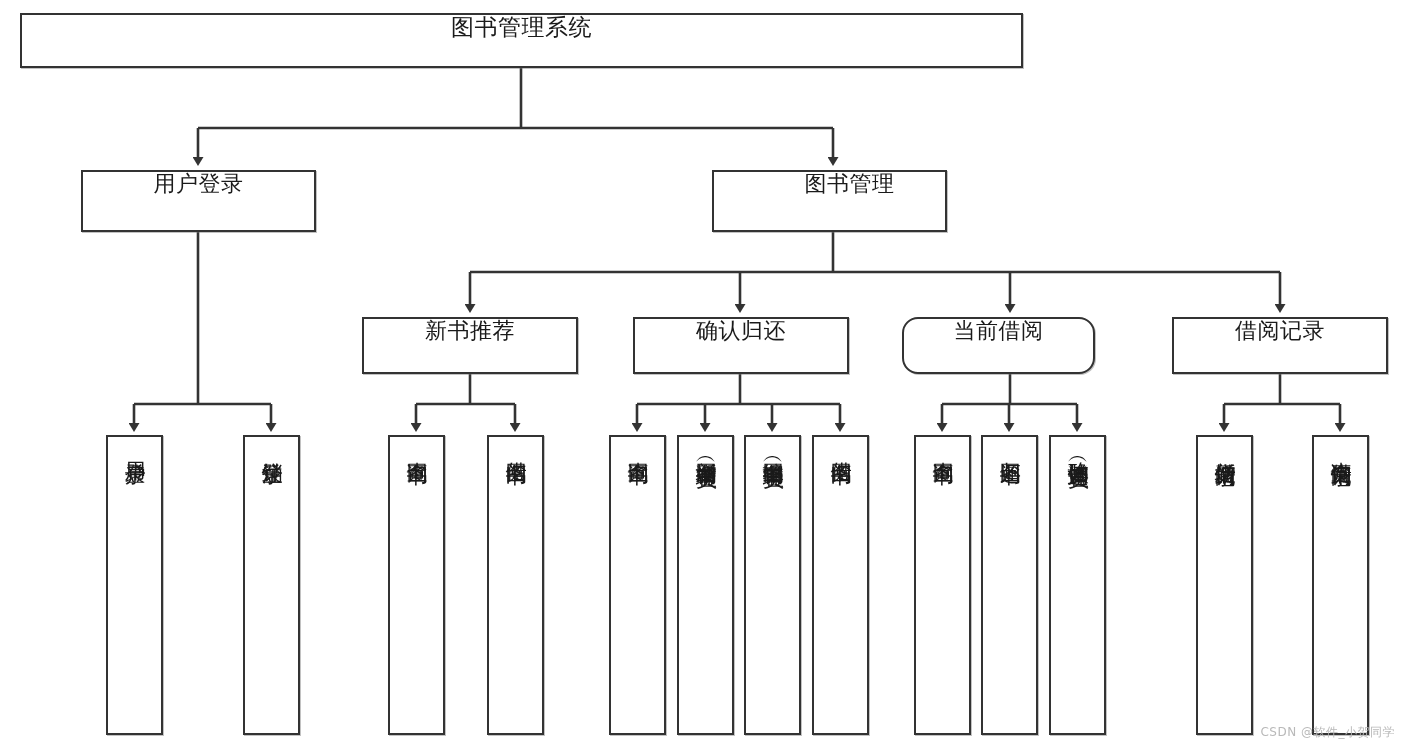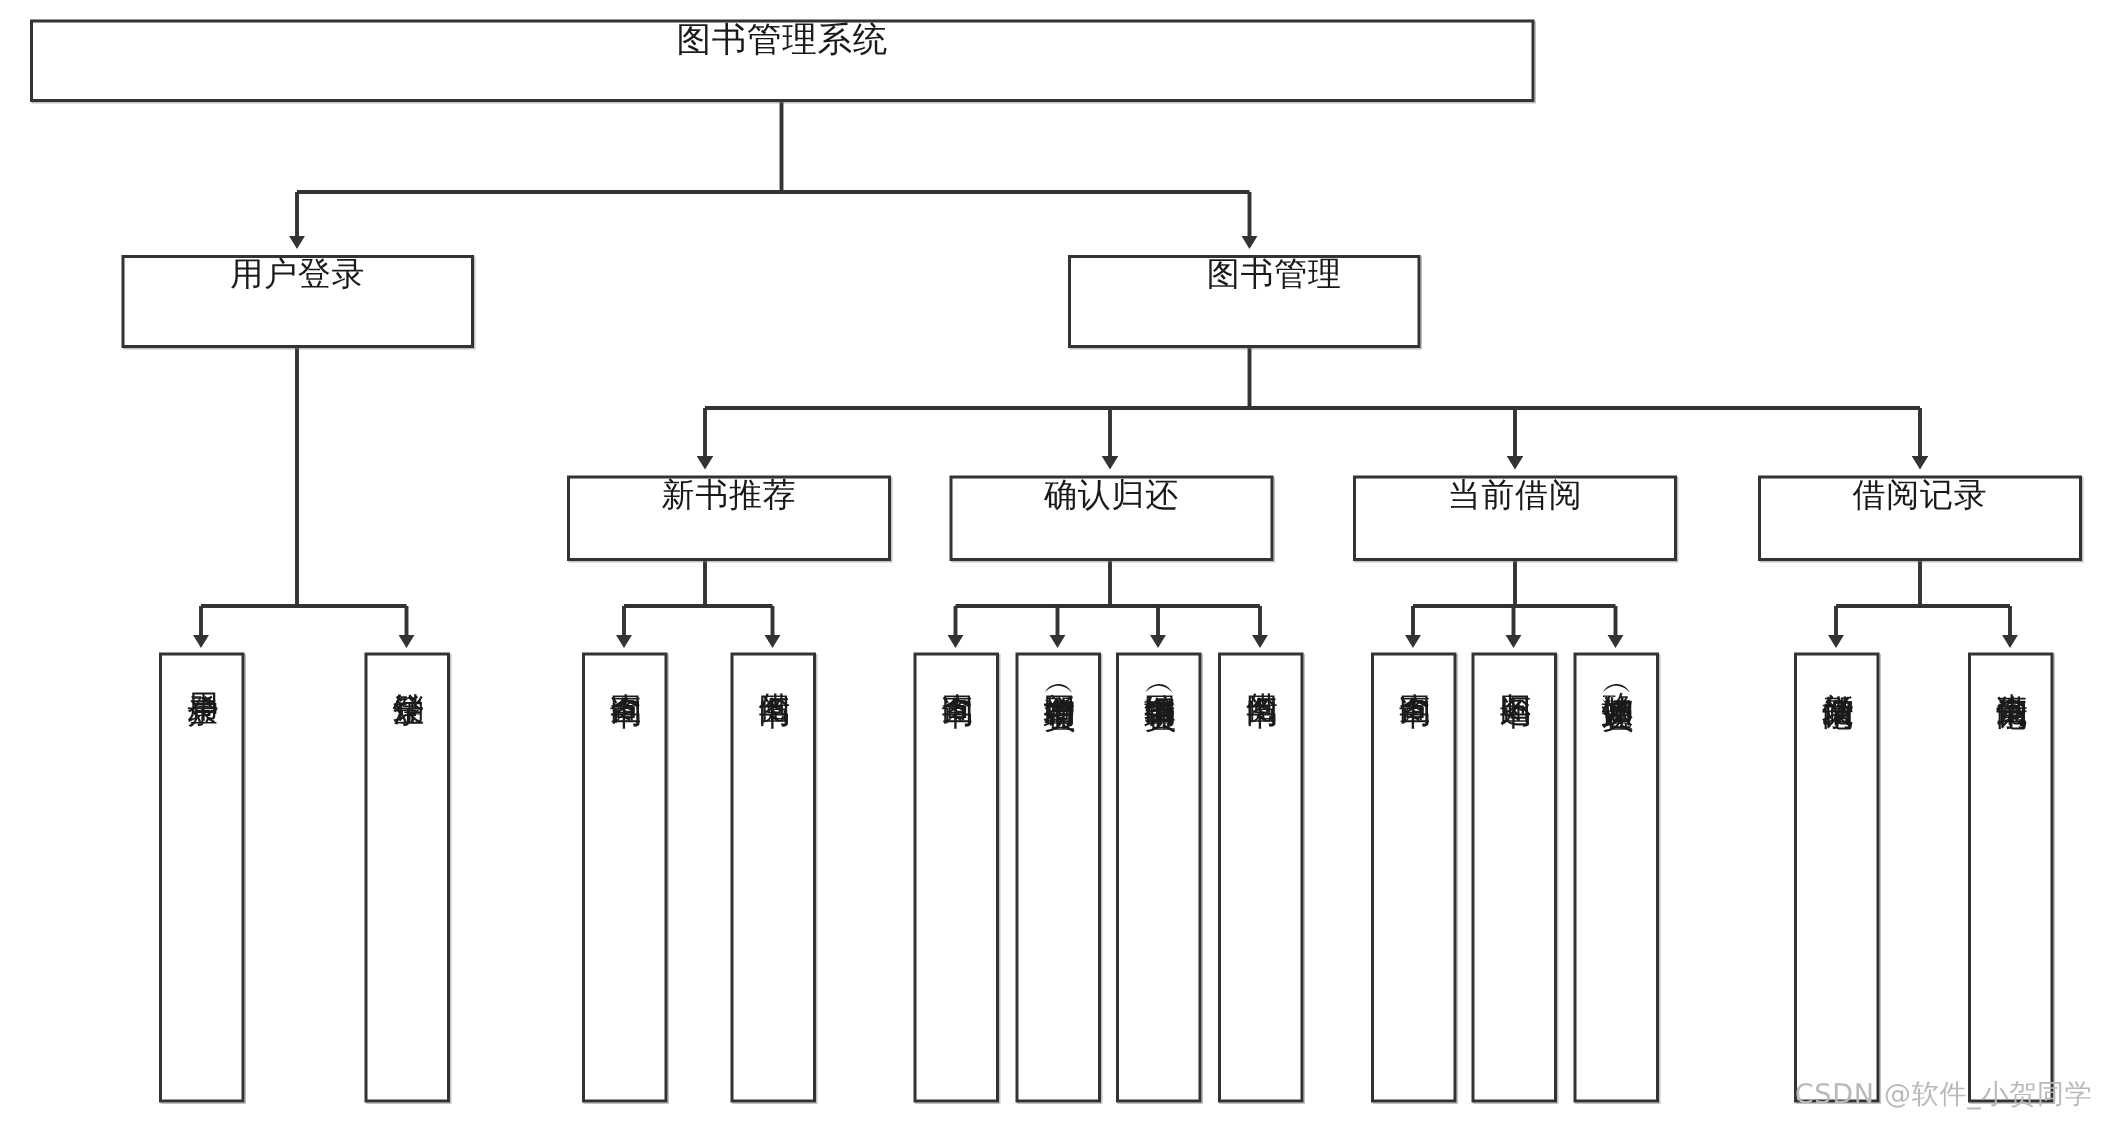--- a/index.html
+++ b/index.html
@@ -59,21 +59,21 @@
     text-orientation: upright;
     font-size: 21px;
     line-height: 1.12;
     letter-spacing: 1px;
     white-space: normal;
   }
   #watermark {
     position: absolute;
     right: 10px;
     bottom: 6px;
-    font-size: 18px;
+    font-size: 12px;
     color: #b9b9b9;
     letter-spacing: 0.5px;
     white-space: nowrap;
     font-family: "DejaVu Sans", "Liberation Sans", sans-serif;
   }
 </style>
 </head>
 <body>
 
 <div id="canvas">
@@ -132,27 +132,27 @@
     <span class="label">图书管理系统</span>
   </div>
 
   <div class="node horiz" style="left:81px; top:170px; width:235px; height:62px;">
     <span class="label">用户登录</span>
   </div>
   <div class="node horiz" style="left:712px; top:170px; width:235px; height:62px;padding-left:40px;">
     <span class="label">图书管理</span>
   </div>
 
-  <div class="node horiz" style="left:362px; top:317px; width:216px; height:57px;margin-left:16px;">
+  <div class="node horiz" style="left:362px; top:317px; width:216px; height:57px;">
     <span class="label">新书推荐</span>
   </div>
   <div class="node horiz" style="left:633px; top:317px; width:216px; height:57px;">
     <span class="label">确认归还</span>
   </div>
-  <div class="node horiz" style="left:902px; top:317px; width:216px; height:57px;">
+  <div class="node horiz" style="left:902px; top:317px; width:193px; height:57px;border-radius:16px;">
     <span class="label">当前借阅</span>
   </div>
   <div class="node horiz" style="left:1172px; top:317px; width:216px; height:57px;">
     <span class="label">借阅记录</span>
   </div>
 
   <div class="node leaf" style="left:106px; top:435px; width:57px; height:300px;">
     <span class="label">用户登录</span>
   </div>
   <div class="node leaf" style="left:243px; top:435px; width:57px; height:300px;">

